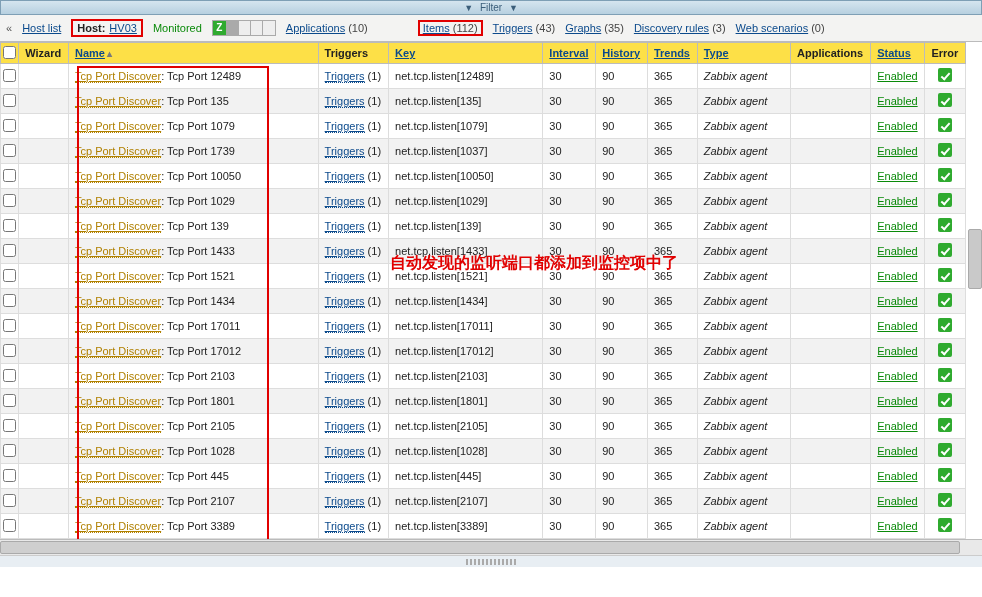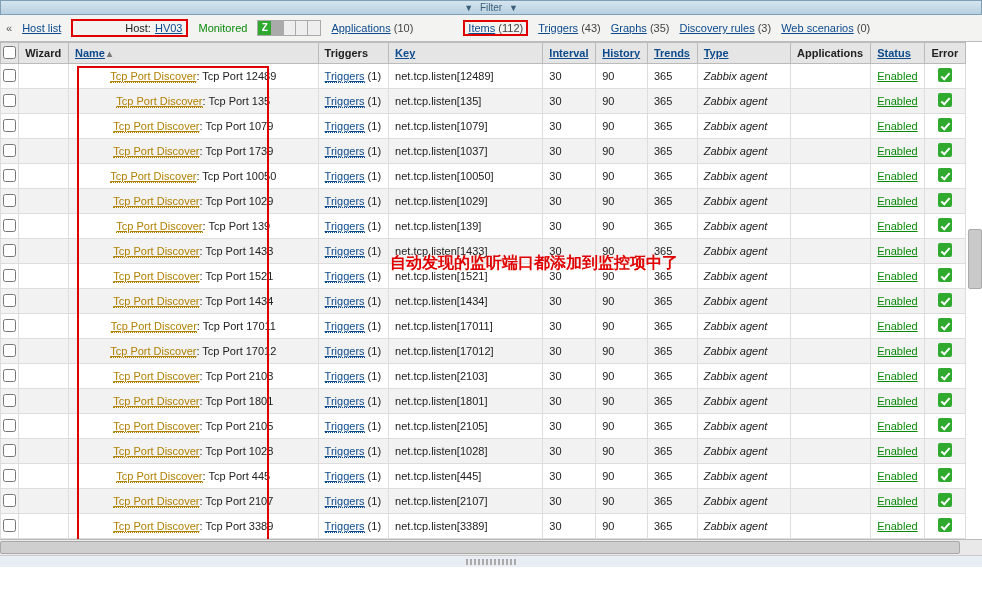--- a/index.html
+++ b/index.html
@@ -5,43 +5,43 @@
 * { box-sizing: border-box; margin: 0; padding: 0; }
 body { font-family: Verdana, Arial, sans-serif; font-size: 11px; color: #222; background: #fff; width: 982px; }
 a { color: #0b4a8c; text-decoration: underline; cursor: pointer; }
 
 .filter-bar { background: linear-gradient(#d5e5ef, #b7d0e0); border: 1px solid #7e9fb5; text-align: center; font-size: 10px; color: #3b5e7a; padding: 1px 8px; }
 .filter-bar .caret { font-size: 9px; margin: 0 4px; color: #3b5e7a; }
 
 .nav-row { background: #f3f3f2; border-bottom: 1px solid #bbb; padding: 4px 6px; display: flex; align-items: center; gap: 10px; flex-wrap: nowrap; }
 .nav-row .dbl-ar { color: #555; }
 .nav-row .hostbox { border: 2px solid #e10000; padding: 1px 4px; display: inline-flex; align-items: center; gap: 4px; }
-.nav-row .hostlabel { font-weight: normal; margin-left: 48px; }
+.nav-row .hostlabel { font-weight: bold; }
 .nav-row .monitored { color: #0a8a0a; font-weight: normal; }
 .nav-row .zbox { display: inline-flex; border: 1px solid #aaa; height: 16px; }
 .nav-row .zbox span { display: inline-block; width: 12px; height: 14px; border-right: 1px solid #aaa; }
 .nav-row .zbox span:last-child { border-right: none; }
 .nav-row .zbox .z { background: #2faa2f; color: #fff; font-size: 10px; font-weight: bold; text-align: center; line-height: 14px; width: 14px; }
 .nav-row .zbox .g { background: #aaa; }
 .nav-row .zbox .w { background: #eee; }
 .nav-row .navlink { text-decoration: underline; }
 .nav-row .count { color: #444; }
 .nav-row .itemsbox { border: 2px solid #e10000; padding: 0 3px; display: inline-block; margin-left: 40px; }
 .nav-row .itemsbox a { text-decoration: underline; font-weight: normal; }
 
 .table-wrap { position: relative; overflow-x: auto; }
 table { border-collapse: collapse; width: 966px; min-width: 966px; }
-th { background: #e5e5e5; border: 1px solid #bbb; padding: 4px 6px; text-align: left; font-weight: bold; font-size: 11px; white-space: nowrap; }
+th { background: #fde047; border: 1px solid #bbb; padding: 4px 6px; text-align: left; font-weight: bold; font-size: 11px; white-space: nowrap; }
 th a { color: #0b4a8c; text-decoration: underline; }
 th .sorticon { color: #7a7a7a; font-size: 10px; margin-left: 2px; }
 td { border: 1px solid #ddd; padding: 4px 6px; font-size: 11px; white-space: nowrap; vertical-align: middle; background: #fff; }
 tr.alt td { background: #f2f2f2; }
 td.checkcol, th.checkcol { width: 16px; text-align: center; padding: 2px; }
 td.wizcol, th.wizcol { width: 46px; }
-td.namecol { width: 246px; text-align: center; }
+td.namecol { width: 246px; }
 td.trigcol { width: 66px; }
 td.keycol { width: 152px; }
 td.intcol, td.histcol, td.trendcol { width: 46px; }
 td.typecol { width: 92px; font-style: italic; }
 td.appcol { width: 68px; }
 td.statuscol { width: 52px; }
 td.errcol { width: 24px; text-align: center; }
 .enabled-link { color: #0a8a0a; text-decoration: underline; }
 .tpd { color: #b08000; text-decoration: underline; border-bottom: 1px dotted #b08000; }
 .trg { color: #0b4a8c; text-decoration: underline; border-bottom: 1px dotted #0b4a8c; }

